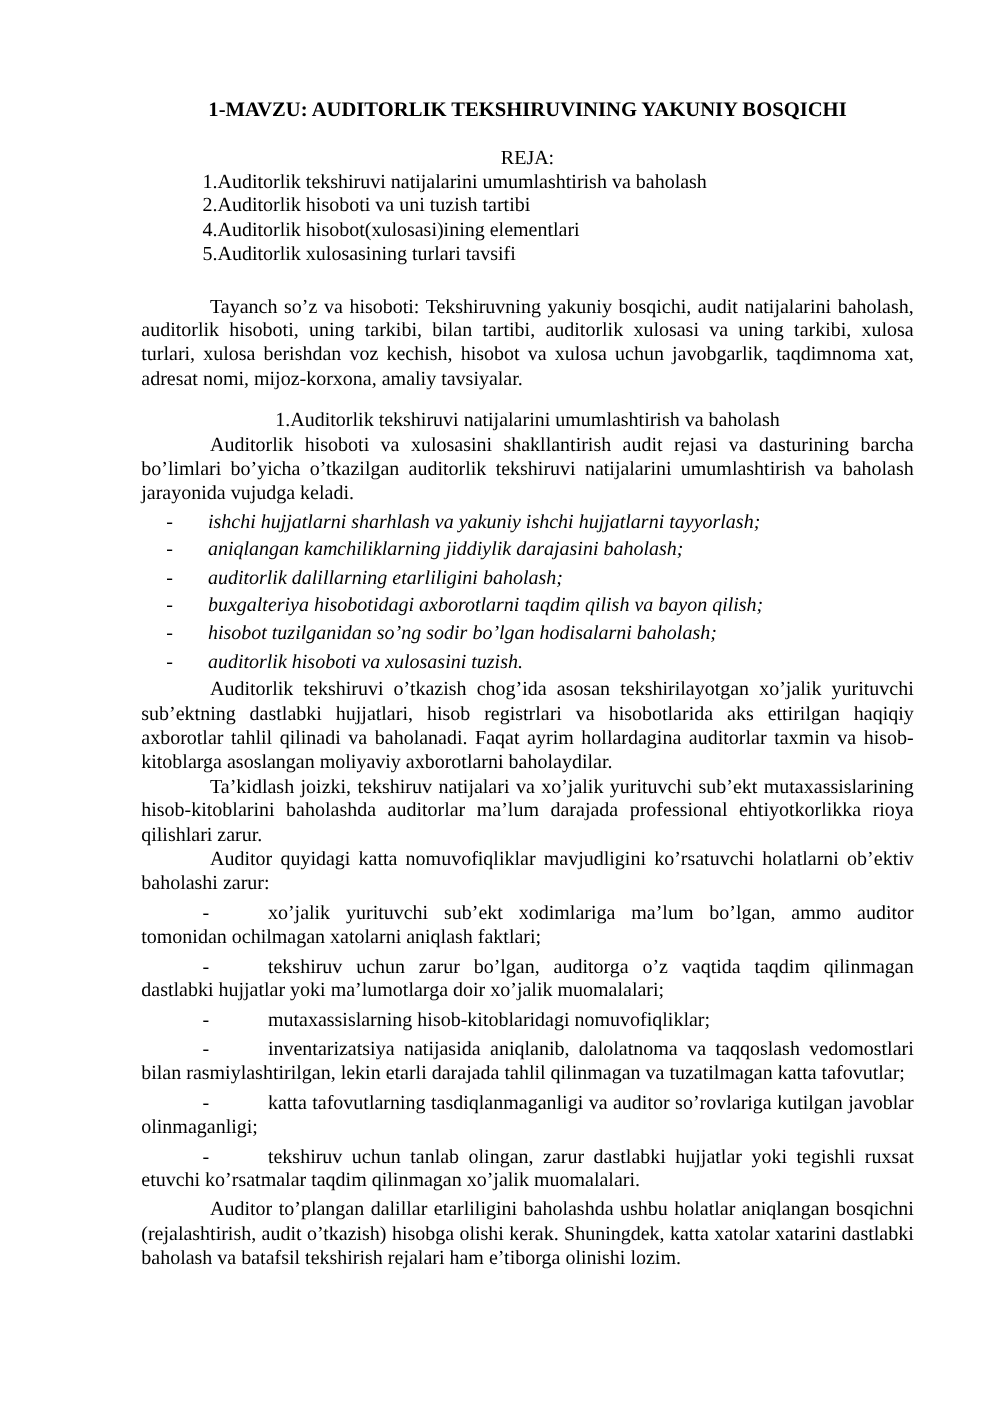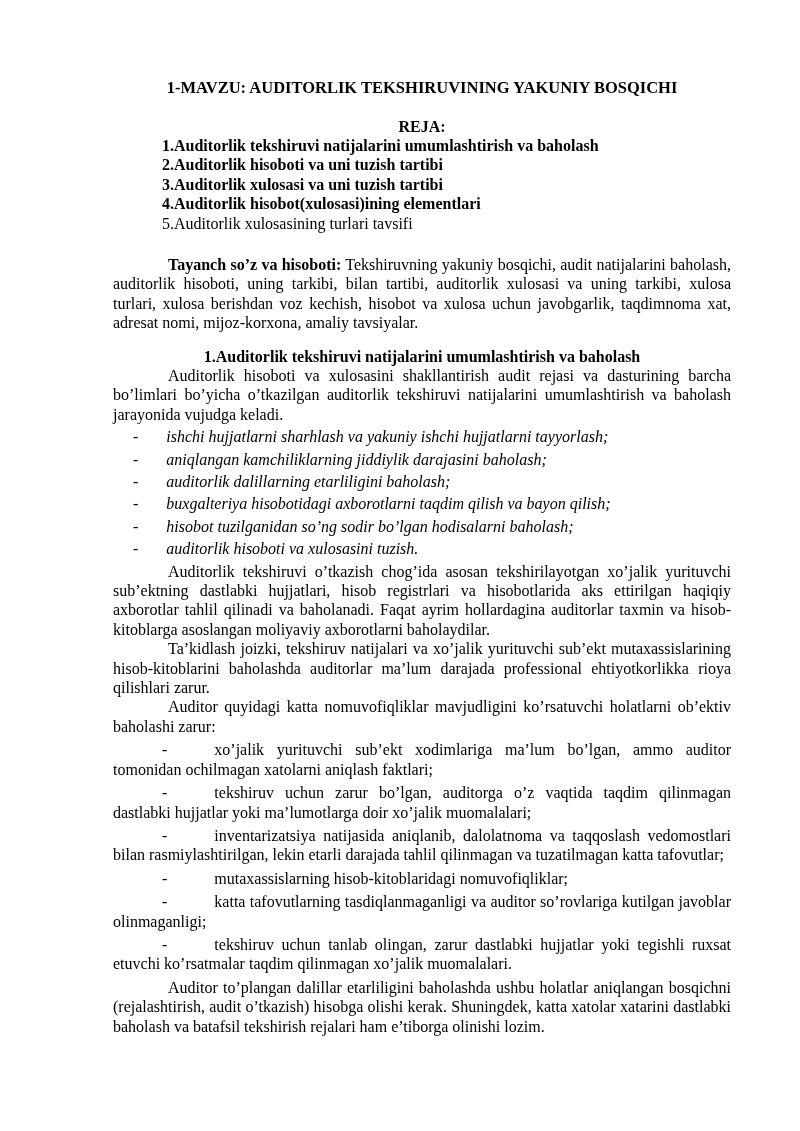--- a/index.html
+++ b/index.html
@@ -14,21 +14,21 @@
     width: 788px; height: 1131px;
     padding: 78px 57px 20px 113px;
     background: #ffffff;
     overflow: hidden;
   }
   .title {
     font-size: 16.5px; font-weight: bold; text-align: center;
     line-height: 19.5px; margin-bottom: 19px;
   }
   .center { text-align: center; }
-  .bold { font-weight: bold; }
+  .bold { font-weight: normal; }
   .reja-item { margin-left: 49px; }
   .keywords { margin-top: 22px; }
   .section-heading { margin-top: 14px; }
   .para { text-align: justify; text-indent: 55px; }
   .li { text-align: justify; }
   .li1 { text-indent: 20px; margin: 3px 0; font-style: italic; }
   .li2 { text-indent: 49px; margin: 4px 0; }
   .tab { display: inline-block; height: 1px; }
   .tab1 { width: 28px; }
   .tab2 { width: 47px; }
@@ -37,21 +37,20 @@
 <body>
 
 <div class="page">
 
   <h1 class="title">1-MAVZU: AUDITORLIK TEKSHIRUVINING YAKUNIY BOSQICHI</h1>
 
   <div>
     <p class="center bold">REJA:</p>
     <p class="reja-item bold">1.Auditorlik tekshiruvi natijalarini umumlashtirish va baholash</p>
     <p class="reja-item bold">2.Auditorlik hisoboti va uni tuzish tartibi</p>
-    <p class="reja-item bold">3.Auditorlik xulosasi va uni tuzish tartibi</p>
     <p class="reja-item bold">4.Auditorlik hisobot(xulosasi)ining elementlari</p>
     <p class="reja-item">5.Auditorlik xulosasining turlari tavsifi</p>
   </div>
 
   <p class="para keywords"><span class="bold">Tayanch so’z va hisoboti:</span><span> Tekshiruvning yakuniy bosqichi, audit natijalarini baholash, auditorlik hisoboti, uning tarkibi, bilan tartibi, auditorlik xulosasi va uning tarkibi, xulosa turlari, xulosa berishdan voz kechish, hisobot va xulosa uchun javobgarlik, taqdimnoma xat, adresat nomi, mijoz-korxona, amaliy tavsiyalar.</span></p>
 
   <p class="center bold section-heading">1.Auditorlik tekshiruvi natijalarini umumlashtirish va baholash</p>
 
   <p class="para">Auditorlik hisoboti va xulosasini shakllantirish audit rejasi va dasturining barcha bo’limlari bo’yicha o’tkazilgan auditorlik tekshiruvi natijalarini umumlashtirish va baholash jarayonida vujudga keladi.</p>
 
@@ -64,21 +63,21 @@
     <p class="li li1"><span>-</span><span class="tab tab1"></span><span>auditorlik hisoboti va xulosasini tuzish.</span></p>
   </div>
 
   <p class="para">Auditorlik tekshiruvi o’tkazish chog’ida asosan tekshirilayotgan xo’jalik yurituvchi sub’ektning dastlabki hujjatlari, hisob registrlari va hisobotlarida aks ettirilgan haqiqiy axborotlar tahlil qilinadi va baholanadi. Faqat ayrim hollardagina auditorlar taxmin va hisob-kitoblarga asoslangan moliyaviy axborotlarni baholaydilar.</p>
   <p class="para">Ta’kidlash joizki, tekshiruv natijalari va xo’jalik yurituvchi sub’ekt mutaxassislarining hisob-kitoblarini baholashda auditorlar ma’lum darajada professional ehtiyotkorlikka rioya qilishlari zarur.</p>
   <p class="para">Auditor quyidagi katta nomuvofiqliklar mavjudligini ko’rsatuvchi holatlarni ob’ektiv baholashi zarur:</p>
 
   <div>
     <p class="li li2"><span>-</span><span class="tab tab2"></span><span>xo’jalik yurituvchi sub’ekt xodimlariga ma’lum bo’lgan, ammo auditor tomonidan ochilmagan xatolarni aniqlash faktlari;</span></p>
     <p class="li li2"><span>-</span><span class="tab tab2"></span><span>tekshiruv uchun zarur bo’lgan, auditorga o’z vaqtida taqdim qilinmagan dastlabki hujjatlar yoki ma’lumotlarga doir xo’jalik muomalalari;</span></p>
+    <p class="li li2"><span>-</span><span class="tab tab2"></span><span>mutaxassislarning hisob-kitoblaridagi nomuvofiqliklar;</span></p>
     <p class="li li2"><span>-</span><span class="tab tab2"></span><span>inventarizatsiya natijasida aniqlanib, dalolatnoma va taqqoslash vedomostlari bilan rasmiylashtirilgan, lekin etarli darajada tahlil qilinmagan va tuzatilmagan katta tafovutlar;</span></p>
-    <p class="li li2"><span>-</span><span class="tab tab2"></span><span>mutaxassislarning hisob-kitoblaridagi nomuvofiqliklar;</span></p>
     <p class="li li2"><span>-</span><span class="tab tab2"></span><span>katta tafovutlarning tasdiqlanmaganligi va auditor so’rovlariga kutilgan javoblar olinmaganligi;</span></p>
     <p class="li li2"><span>-</span><span class="tab tab2"></span><span>tekshiruv uchun tanlab olingan, zarur dastlabki hujjatlar yoki tegishli ruxsat etuvchi ko’rsatmalar taqdim qilinmagan xo’jalik muomalalari.</span></p>
   </div>
 
   <p class="para">Auditor to’plangan dalillar etarliligini baholashda ushbu holatlar aniqlangan bosqichni (rejalashtirish, audit o’tkazish) hisobga olishi kerak. Shuningdek, katta xatolar xatarini dastlabki baholash va batafsil tekshirish rejalari ham e’tiborga olinishi lozim.</p>
 
 </div>
 
 </body></html>

